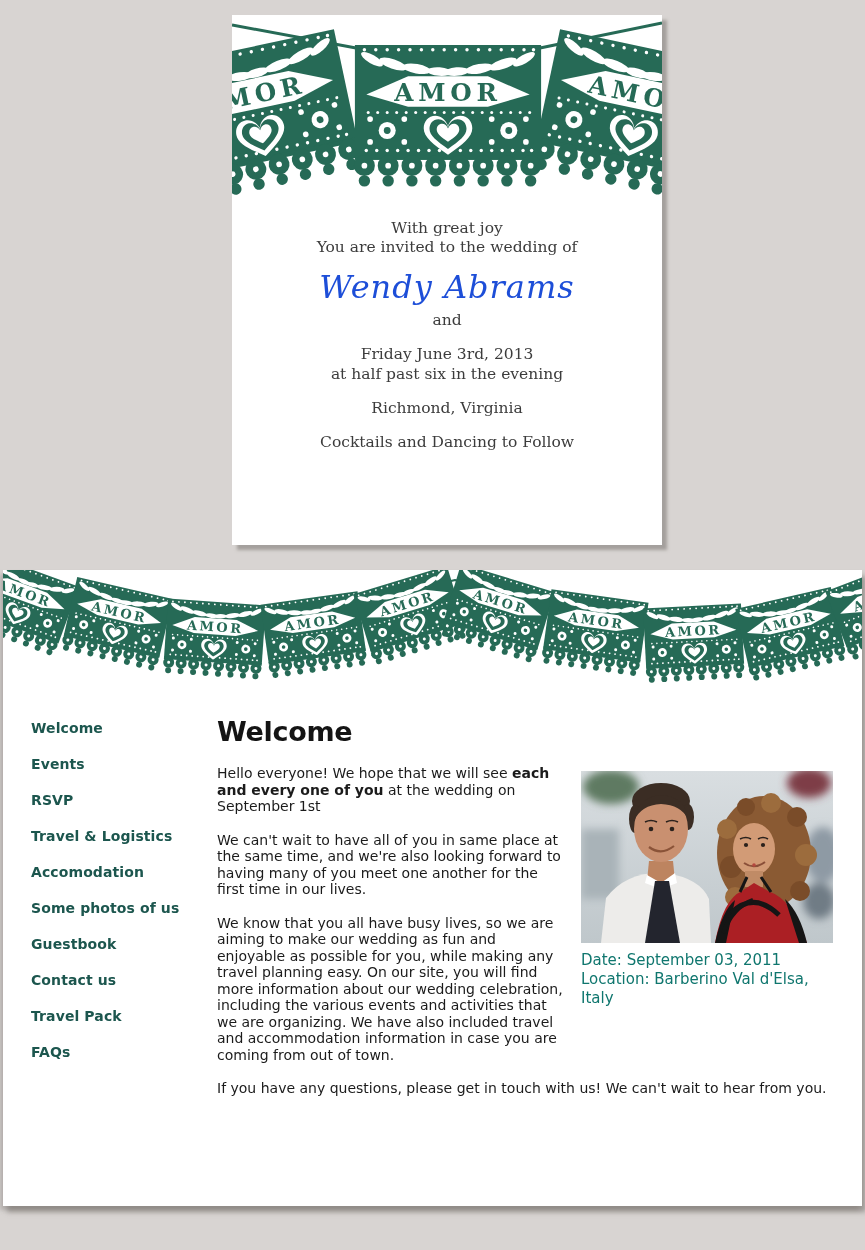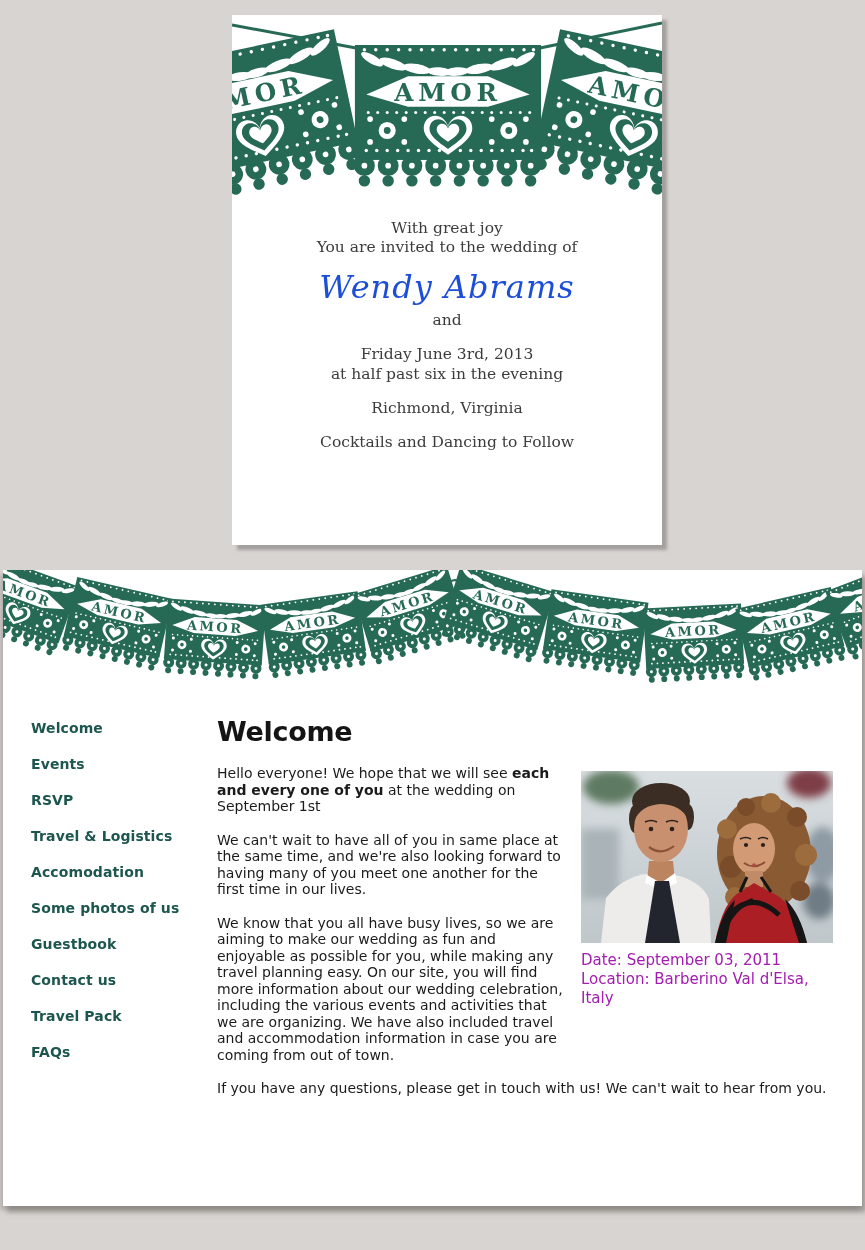--- a/index.html
+++ b/index.html
@@ -37,21 +37,21 @@
     font-size:14px;font-weight:bold;color:#1c564e;text-decoration:none;
     letter-spacing:.1px;cursor:pointer;
   }
   .content{position:absolute;left:214px;top:146px;width:616px;color:#1b1b1b;}
   .content h1{
     font-size:27px;font-weight:bold;color:#141414;margin:0 0 18px 0;letter-spacing:-.3px;
   }
   .content p{font-size:14px;line-height:1.18;margin:0 0 17px 0;}
   .photo-box{float:right;width:252px;margin:6px 0 34px 16px;}
   .photo-box svg{display:block;width:252px;height:172px;}
-  .caption{font-size:15px;line-height:1.25;margin-top:8px;color:#a21caf;}
+  .caption{font-size:15px;line-height:1.25;margin-top:8px;color:#0f766e;}
   .hiddefs{position:absolute;width:0;height:0;overflow:hidden;}
 </style>
 </head>
 <body>
 
 <svg class="hiddefs" aria-hidden="true">
   <defs>
     <path id="heart" d="M0,-3 C-1.5,-7.5 -5,-10 -8.5,-10 C-13.5,-10 -16.5,-6 -16.5,-1.5 C-16.5,4.5 -10,9.5 0,16.5 C10,9.5 16.5,4.5 16.5,-1.5 C16.5,-6 13.5,-10 8.5,-10 C5,-10 1.5,-7.5 0,-3 Z"></path>
     <g id="ppflag">
       <rect x="2" y="0" width="196" height="118" fill="#266a56"></rect>

